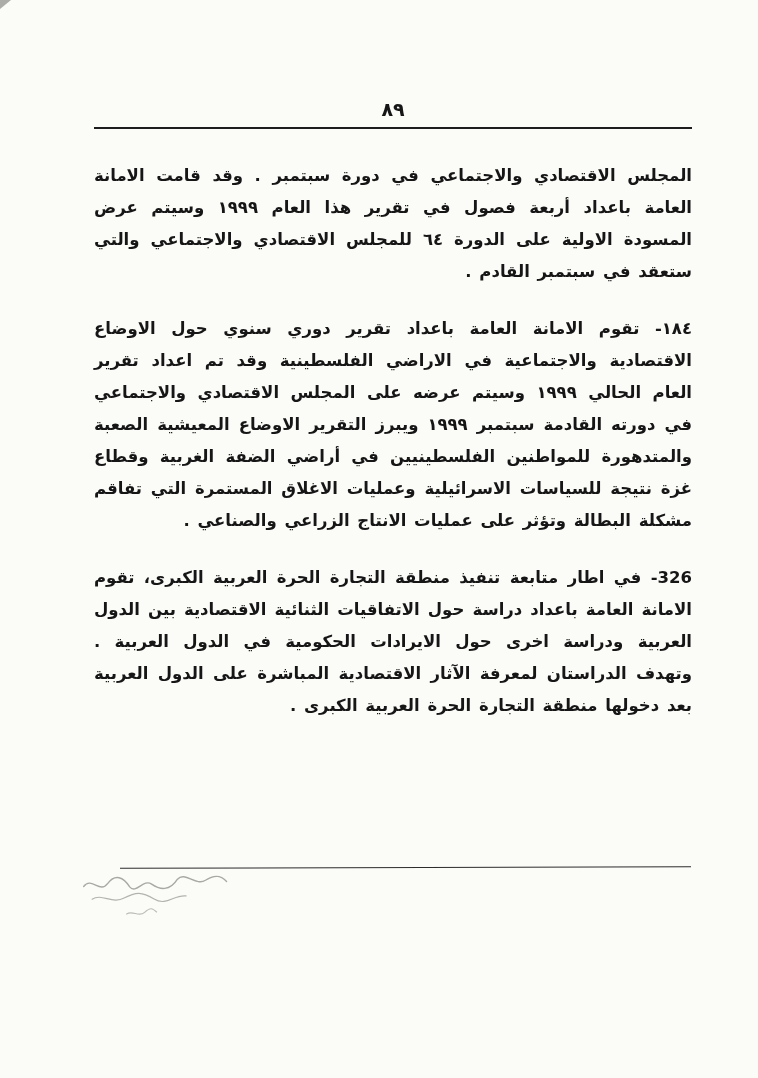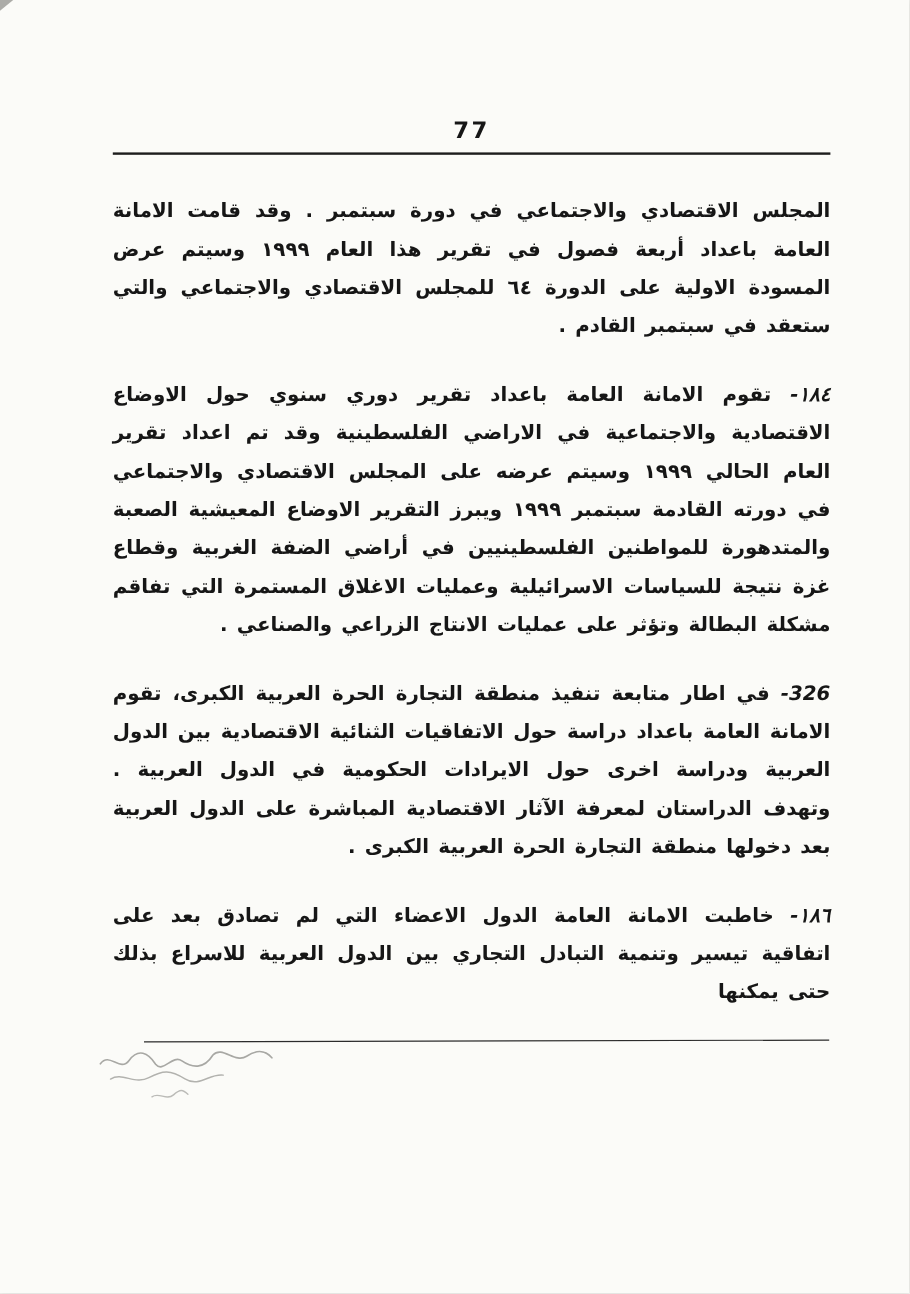--- a/index.html
+++ b/index.html
@@ -57,21 +57,20 @@
     font-size: 16.5px;
     font-weight: bold;
     line-height: 32px;
     word-spacing: 2px;
   }
   .para {
     margin: 0 0 25px 0;
   }
   .para .num {
     white-space: nowrap;
-    font-style: italic;
   }
   .section-heading {
     font-size: 16.5px;
     font-weight: bold;
     text-align: right;
     margin: 2px 30px 27px 0;
     text-decoration: underline;
     text-underline-offset: 7px;
     text-decoration-thickness: 1.5px;
   }
@@ -92,43 +91,39 @@
   }
 </style>
 </head>
 <body>
 
 <div class="page">
 
   <div class="scan-corner"></div>
 
   <header class="page-header">
-    <div class="page-number">77</div>
+    <div class="page-number">٨٩</div>
     <hr class="rule top-rule">
   </header>
 
   <main class="content">
 
     <p class="para">المجلس الاقتصادي والاجتماعي في دورة سبتمبر . وقد قامت الامانة العامة باعداد أربعة فصول في تقرير هذا العام ١٩٩٩ وسيتم عرض المسودة الاولية على الدورة ٦٤ للمجلس الاقتصادي والاجتماعي والتي ستعقد في سبتمبر القادم .</p>
 
     <p class="para">
       <span class="num">١٨٤-</span>
       <span>تقوم الامانة العامة باعداد تقرير دوري سنوي حول الاوضاع الاقتصادية والاجتماعية في الاراضي الفلسطينية وقد تم اعداد تقرير العام الحالي ١٩٩٩ وسيتم عرضه على المجلس الاقتصادي والاجتماعي في دورته القادمة سبتمبر ١٩٩٩ ويبرز التقرير الاوضاع المعيشية الصعبة والمتدهورة للمواطنين الفلسطينيين في أراضي الضفة الغربية وقطاع غزة نتيجة للسياسات الاسرائيلية وعمليات الاغلاق المستمرة التي تفاقم مشكلة البطالة وتؤثر على عمليات الانتاج الزراعي والصناعي .</span>
     </p>
 
     <p class="para">
       <span class="num">326-</span>
       <span>في اطار متابعة تنفيذ منطقة التجارة الحرة العربية الكبرى، تقوم الامانة العامة باعداد دراسة حول الاتفاقيات الثنائية الاقتصادية بين الدول العربية ودراسة اخرى حول الايرادات الحكومية في الدول العربية . وتهدف الدراستان لمعرفة الآثار الاقتصادية المباشرة على الدول العربية بعد دخولها منطقة التجارة الحرة العربية الكبرى .</span>
     </p>
 
 
-    <p class="para">
-      <span class="num">١٨٦-</span>
-      <span>خاطبت الامانة العامة الدول الاعضاء التي لم تصادق بعد على اتفاقية تيسير وتنمية التبادل التجاري بين الدول العربية للاسراع بذلك حتى يمكنها</span>
-    </p>
 
   </main>
 
   <hr class="rule bottom-rule">
 
   <svg class="handwriting" width="150" height="58" viewBox="0 0 150 58" aria-hidden="true">
     <path d="M4 18 C 12 8, 20 26, 28 16 S 44 10, 50 20 C 56 28, 64 12, 72 18 S 90 26, 98 14 C 106 6, 116 22, 126 16 S 142 12, 147 18" stroke="#9a9a96" fill="none" stroke-width="1.4" stroke-linecap="round"></path>
     <path d="M12 31 C 22 25, 32 37, 44 31 S 62 25, 74 33 S 94 29, 106 31" stroke="#a6a6a2" fill="none" stroke-width="1.2" stroke-linecap="round"></path>
     <path d="M46 47 C 52 43, 58 51, 64 46 S 72 42, 76 46" stroke="#b1b1ad" fill="none" stroke-width="1.2" stroke-linecap="round"></path>
   </svg>

